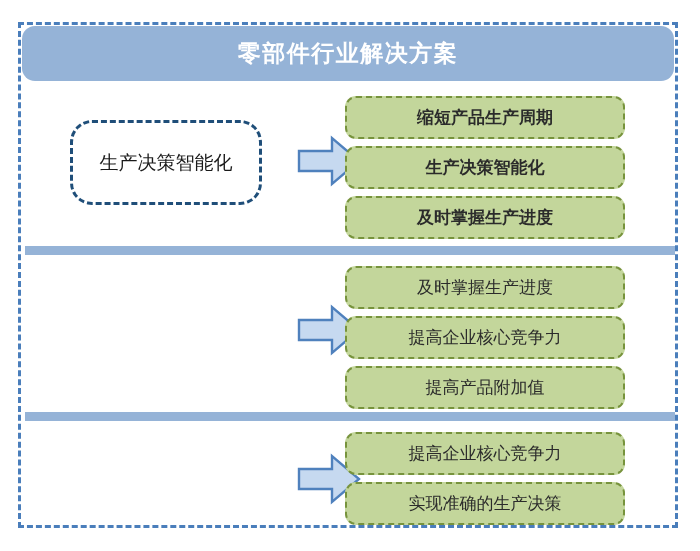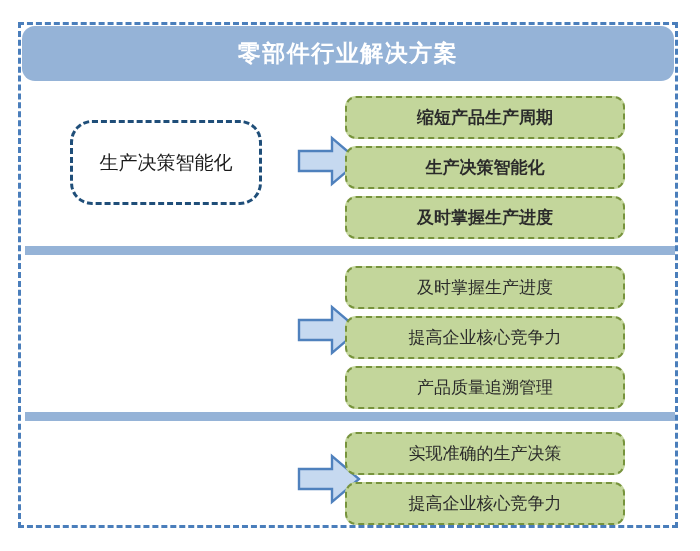--- a/index.html
+++ b/index.html
@@ -171,32 +171,32 @@
     </svg>
   </div>
   <div class="benefit-list">
     <div class="benefit-box">
       <span class="benefit-text">及时掌握生产进度</span>
     </div>
     <div class="benefit-box">
       <span class="benefit-text">提高企业核心竞争力</span>
     </div>
     <div class="benefit-box">
-      <span class="benefit-text">产品质量追溯管理</span>
+      <span class="benefit-text">提高产品附加值</span>
     </div>
   </div>
 </div>
 
 <div class="section-row" id="section-2">
   <div class="arrow-wrap">
     <svg viewBox="0 0 64 56" xmlns="http://www.w3.org/2000/svg">
       <polygon points="2,18 35,18 35,5 62,28 35,51 35,38 2,38" fill="#c6d9f0" stroke="#4f81bd" stroke-width="2.4" stroke-linejoin="miter"></polygon>
     </svg>
   </div>
   <div class="benefit-list">
     <div class="benefit-box">
+      <span class="benefit-text">提高企业核心竞争力</span>
+    </div>
+    <div class="benefit-box">
       <span class="benefit-text">实现准确的生产决策</span>
     </div>
-    <div class="benefit-box">
-      <span class="benefit-text">提高企业核心竞争力</span>
-    </div>
   </div>
 </div>
 
 </body></html>

